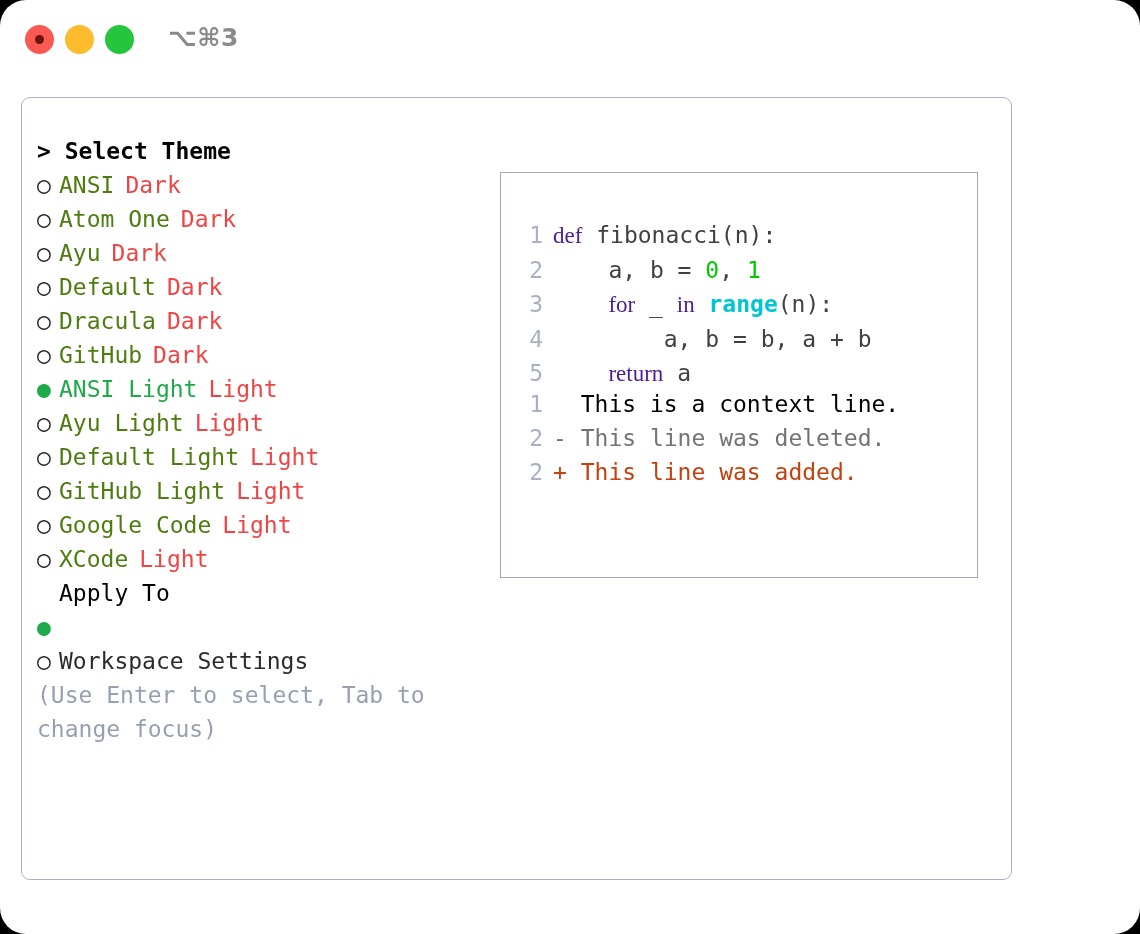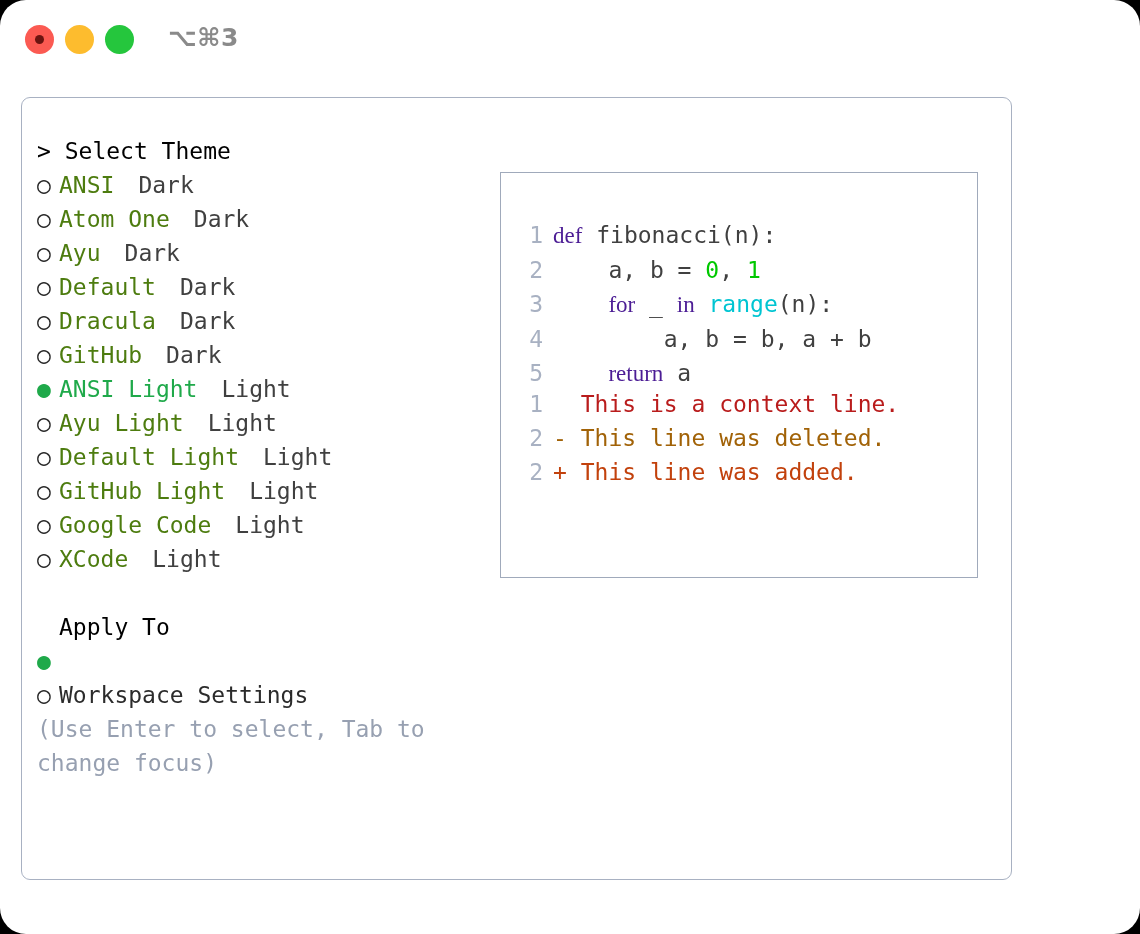--- a/index.html
+++ b/index.html
@@ -83,21 +83,21 @@
   }
   #preview-column {
     position: absolute;
     left: 478px;
     top: 36px;
     width: 500px;
   }
 
   .section-title {
     font-size: 23px;
-    font-weight: normal;
+    font-weight: bold;
     color: #000000;
     line-height: 34px;
     white-space: pre;
   }
   #select-theme-title { margin-bottom: 0px; }
 
   .theme-row {
     display: flex;
     align-items: baseline;
     font-size: 23px;
@@ -107,23 +107,23 @@
   }
   .bullet {
     display: inline-block;
     width: 22px;
     flex: 0 0 22px;
     color: #2b2b2b;
   }
   .theme-row.selected .bullet { color: #1fa94a; }
   .theme-row.selected .theme-name { color: #1fa94a; }
   .theme-name { color: #4d7c0f; }
-  .theme-variant { color: #404040; padding-left: 11px; margin-left: 13px; }
-
-  #apply-to-block { margin-top: 34px; }
+  .theme-variant { color: #ef4444; padding-left: 11px; }
+
+  #apply-to-block { }
   #apply-to-title {
     font-size: 23px;
     color: #000000;
     line-height: 34px;
     white-space: pre;
     padding-left: 22px;
   }
   .apply-row {
     display: flex;
     align-items: baseline;
@@ -164,34 +164,34 @@
   .code-line { display: flex; }
   .lineno {
     display: inline-block;
     width: 28px;
     text-align: right;
     color: #a8b1c2;
     flex: 0 0 28px;
   }
   .codetext { padding-left: 10px; }
   .kw  { color: #4c1d95; font-family: Liberation Serif, serif; }
-  .fn  { color: #00c5d2; }
+  .fn  { color: #00c5d2; font-weight: bold; }
   .num { color: #00c800; }
   .pl  { color: #404040; }
 
   #diff-area {
     position: absolute;
     left: 14px;
     top: 214px;
     font-size: 23px;
     line-height: 34px;
     white-space: pre;
   }
-  .diff-ctx { color: #b91c1c; }
-  .diff-del { color: #a16207; text-align: center; }
+  .diff-ctx { color: #000000; }
+  .diff-del { color: #737373; text-align: center; }
   .diff-add { color: #c2410c; }
 </style>
 </head>
 <body>
 
 <div id="app-window">
 
   <div id="titlebar">
     <div class="dot" id="dot-red"></div>
     <div id="rec-inner"></div>

